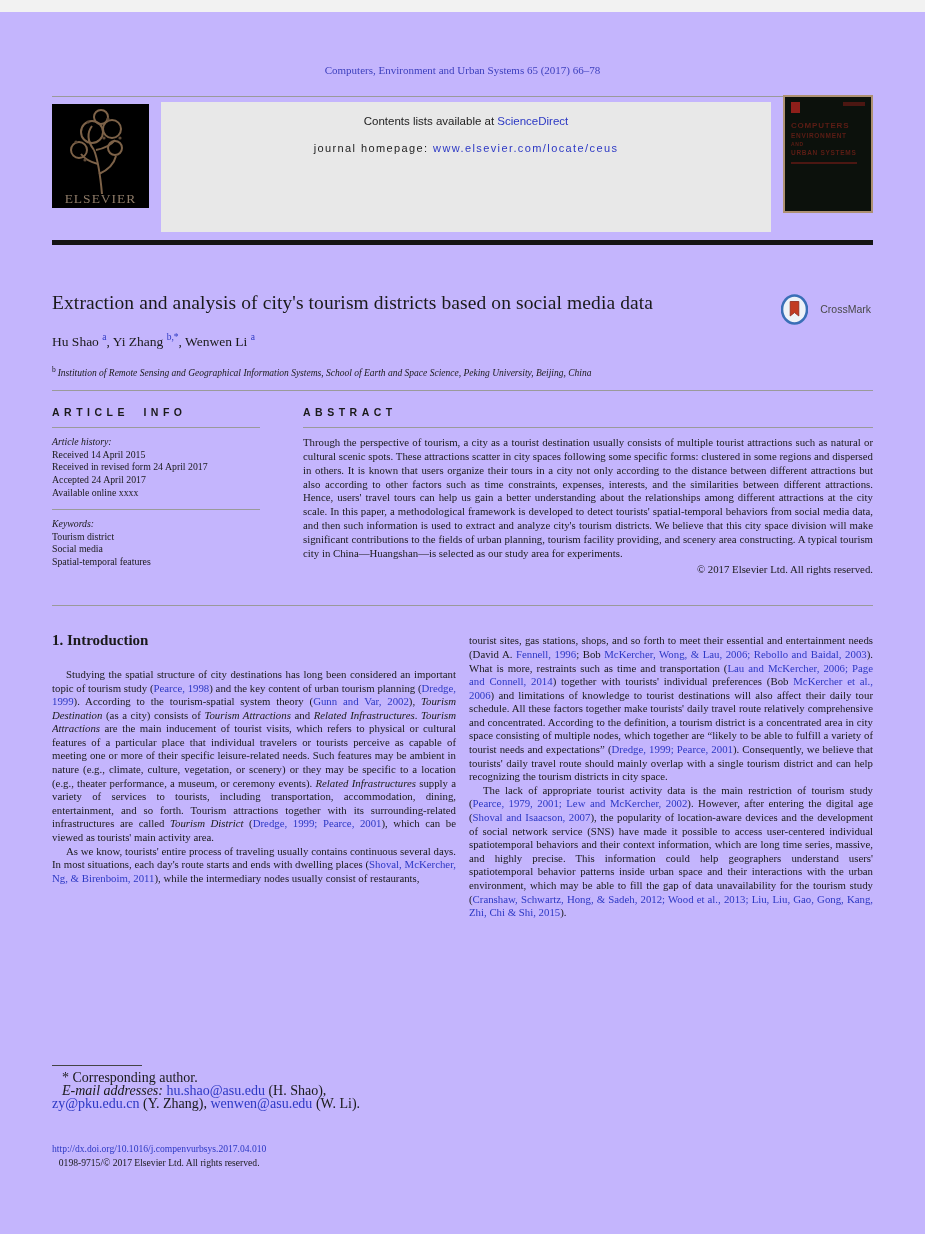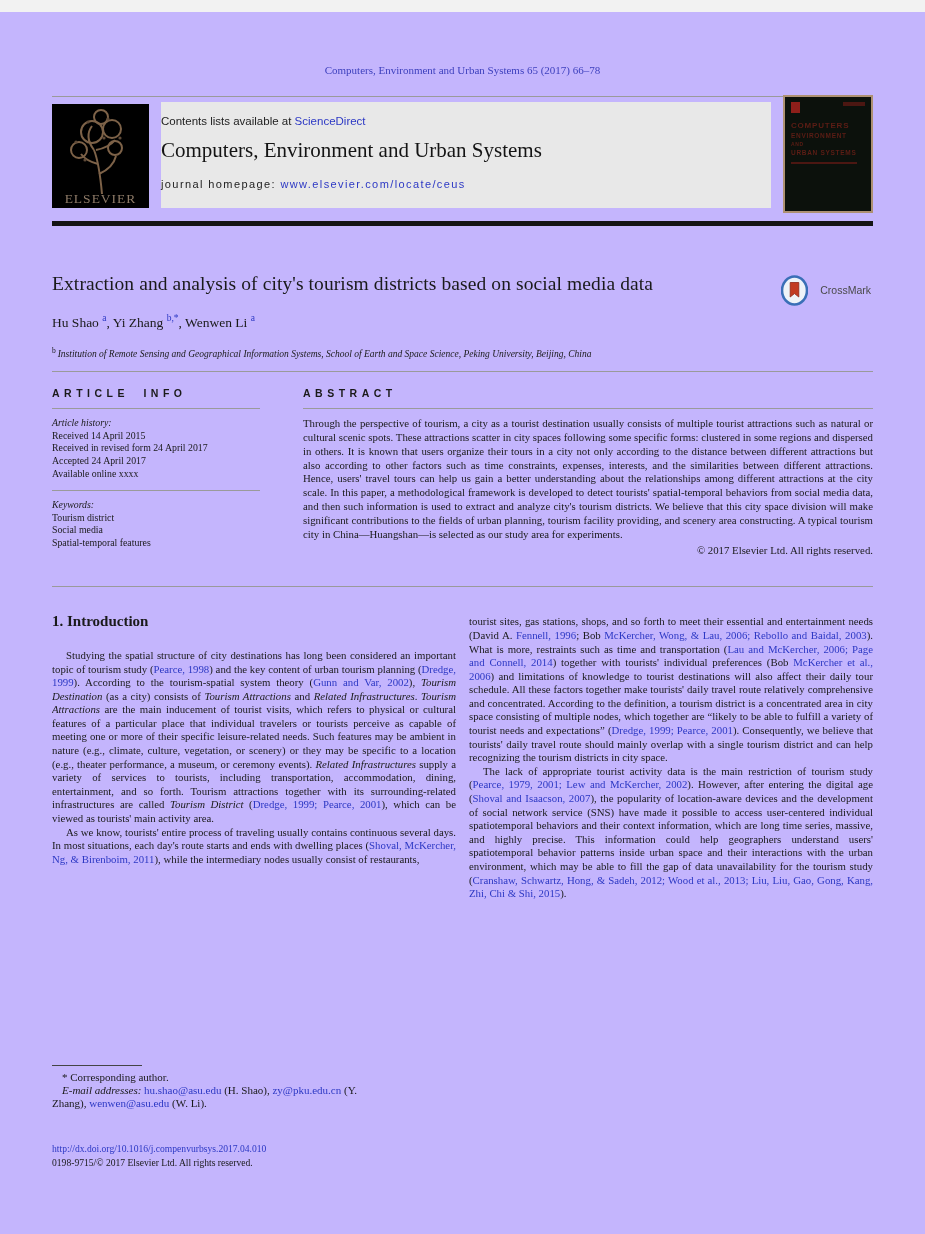--- a/index.html
+++ b/index.html
@@ -13,21 +13,21 @@
   .lnk { color:#2c38c4; }
   .hrule { border-top:1px solid #9a9a9a; }
 
   
   .citation { padding-top:52px; text-align:center; font-size:11px; color:#3c3fbd; }
   .rule-top { margin-top:20px; }
 
   
   .masthead { display:flex; margin-top:5px; align-items:flex-start; }
   .logo-box { width:97px; height:88px; background:#000; flex:0 0 auto; margin-top:2px; }
-  .band { flex:1 1 auto; background:#e8e8e8; height:106px; margin:0 12px; }
+  .band { flex:1 1 auto; background:#e8e8e8; height:130px; margin:0 12px; text-align:center; }
   .contents-line { font-family:"Liberation Sans","DejaVu Sans",sans-serif; font-size:11.5px; padding-top:13px; color:#222; }
   .jtitle { font-size:21px; margin-top:11px; color:#141414; }
   .homepage { font-family:"Liberation Sans","DejaVu Sans",sans-serif; font-size:11px; letter-spacing:1.4px; margin-top:15px; color:#222; }
   .cover { width:90px; height:118px; flex:0 0 auto; margin-top:-7px;
            background:#0c110c; border:2px solid #ae9172; padding:5px 6px; }
   .cover-toprow { display:flex; justify-content:space-between; align-items:flex-start; }
   .cover-logo { width:9px; height:11px; background:#8e1f1a; }
   .cover-issn { width:22px; height:4px; background:#4c1712; }
   .cover-title { margin-top:8px; color:#5c1d15; font-family:"Liberation Sans","DejaVu Sans",sans-serif; font-weight:bold; }
   .cover-title .l1 { font-size:8px; letter-spacing:.8px; }
@@ -66,25 +66,25 @@
 
   
   .body-cols { display:flex; gap:13px; margin-top:22px; height:432px; overflow:hidden; }
   .bcol { width:404px; flex:0 0 auto; font-size:10.8px; line-height:13.6px; text-align:justify; }
   h2 { font-size:15px; font-weight:700; margin-top:6px; margin-bottom:20px; }
   .bcol p { margin:0; }
   .bcol p.indent { text-indent:14px; }
   .bcol-right { padding-top:6px; }
 
   
-  .footnote { position:absolute; left:52px; top:1053px; width:340px; font-size:11px; line-height:13px; }
+  .footnote { position:absolute; left:52px; top:1053px; width:340px; font-size:14px; line-height:13px; }
   .fn-rule { width:90px; border-top:1px solid #444; margin-bottom:5px; }
   .fn-line { text-indent:10px; }
   .fn-line i { font-style:italic; }
-  .doi-block { position:absolute; left:52px; top:1130px; font-size:9.6px; line-height:13.5px; }
+  .doi-block { position:absolute; left:52px; top:1130px; font-size:9.6px; line-height:13.5px;text-align:center; }
 </style>
 </head>
 <body>
 
 <div class="page">
   <div class="content">
 
     <div class="citation">Computers, Environment and Urban Systems 65 (2017) 66–78</div>
     <div class="hrule rule-top"></div>
 
@@ -114,21 +114,20 @@
           </g>
           <text x="48.5" y="99" font-size="13.5" fill="#8d7a67" text-anchor="middle" letter-spacing="1" font-family="Liberation Serif, DejaVu Serif, serif">ELSEVIER</text>
         </svg>
       </div>
 
       <div class="band">
         <div class="contents-line">
           <span>Contents lists available at</span>
           <span class="lnk">ScienceDirect</span>
         </div>
-        <div class="jtitle">Computers, Environment and Urban Systems</div>
         <div class="homepage">
           <span>journal homepage:</span>
           <span class="lnk">www.elsevier.com/locate/ceus</span>
         </div>
       </div>
 
       <div class="cover">
         <div class="cover-toprow">
           <div class="cover-logo"></div>
           <div class="cover-issn"></div>

